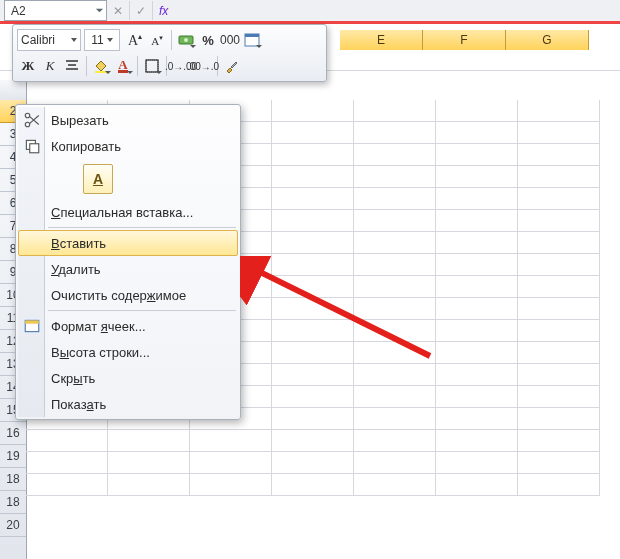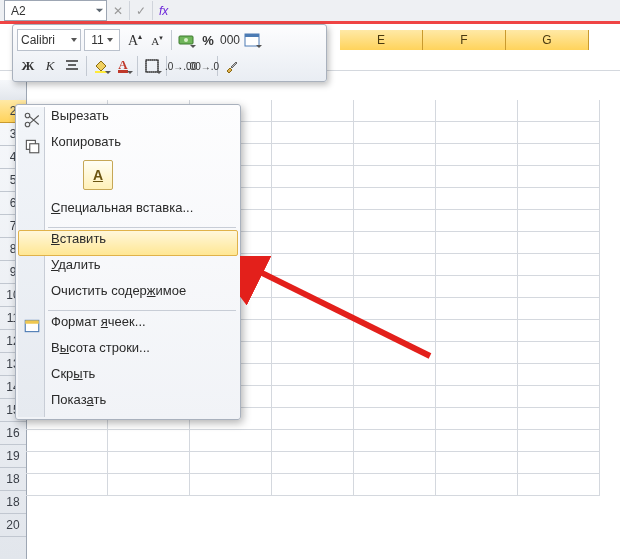--- a/index.html
+++ b/index.html
@@ -95,21 +95,21 @@
     z-index:20;
     padding:2px;
   }
   .cm-icon-col{
     position:absolute;left:2px;top:2px;bottom:2px;width:26px;
     background:linear-gradient(#f2f5f9,#e6eaf0);
     border-right:1px solid #c8cdd6;
   }
   .cm-item{
     position:relative;
-    display:flex;
+    display:flex;align-items:center;
     height:24px;
     padding-left:32px;
     border:1px solid transparent;
     border-radius:2px;
     font-size:13px;
     color:#2a2a2a;
     z-index:1;
   }
   .cm-item.tall{height:38px;}
   .cm-item .ico{

